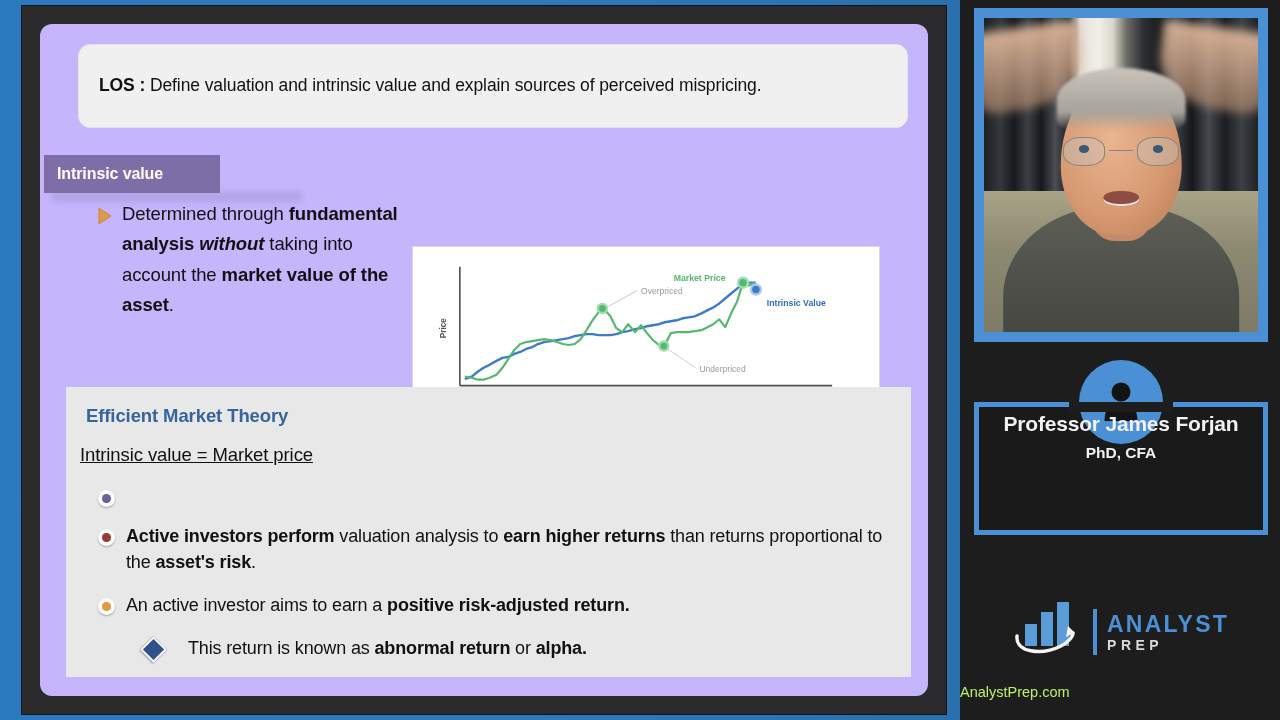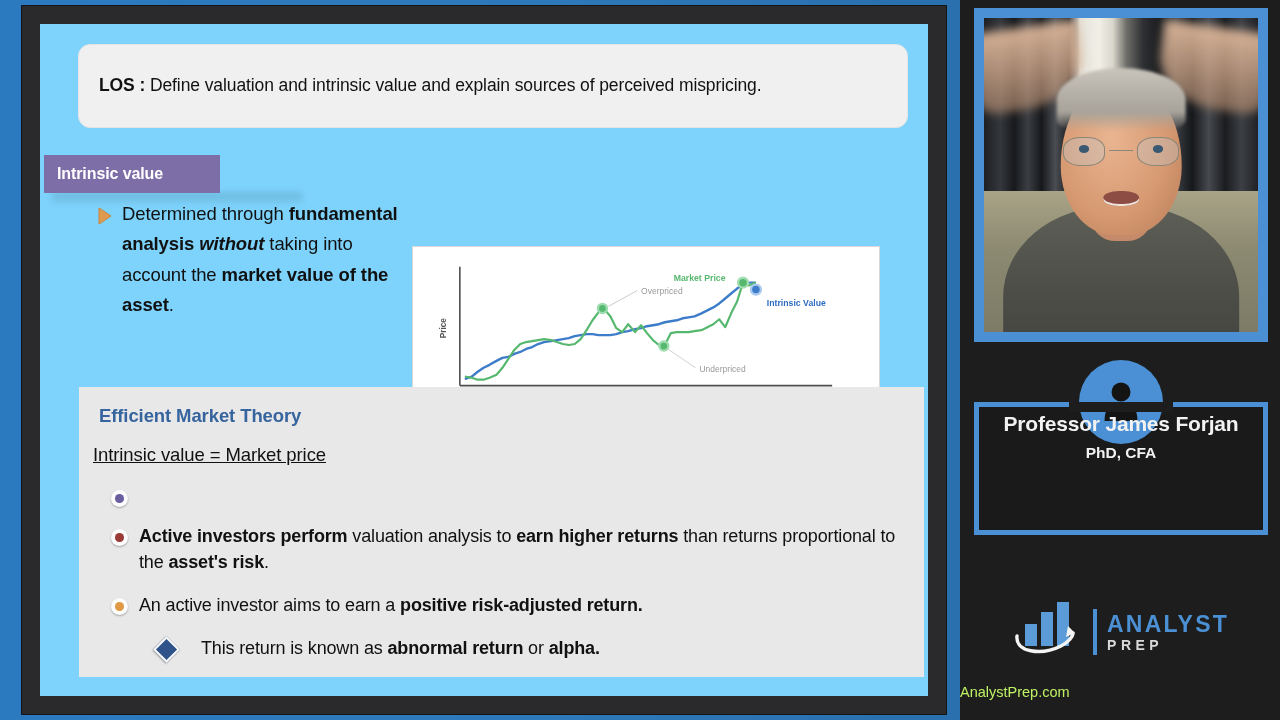--- a/index.html
+++ b/index.html
@@ -30,22 +30,23 @@
     left: 22px; top: 6px;
     width: 924px; height: 708px;
     background: #2a2a2c;
     box-shadow: 0 0 0 1px #151515;
   }
   
   #slide {
     position: absolute;
     left: 18px; top: 18px;
     width: 888px; height: 672px;
-    background: #7dd3fc;
+    background: #c4b5fd;
     overflow: hidden;
+    border-radius: 12px;
   }
 
   
   #los-box {
     position: absolute;
     left: 38px; top: 20px;
     width: 830px; height: 84px;
     background: #f0f0f0;
     border: 1px solid #e4e4e4;
     border-radius: 12px;
@@ -107,21 +108,21 @@
     left: 372px; top: 222px;
     width: 468px; height: 203px;
     background: #ffffff;
     border: 1px solid #d8d8d8;
   }
   #chart-svg { display: block; width: 100%; height: 100%; }
 
   
   #emt-panel {
     position: absolute;
-    left: 39px; top: 363px;
+    left: 26px; top: 363px;
     width: 845px; height: 290px;
     background: #e8e8e8;
   }
   #emt-title {
     position: absolute;
     left: 20px; top: 18px;
     font-size: 18.5px;
     font-weight: 700;
     color: #36649e;
     letter-spacing: -0.1px;

